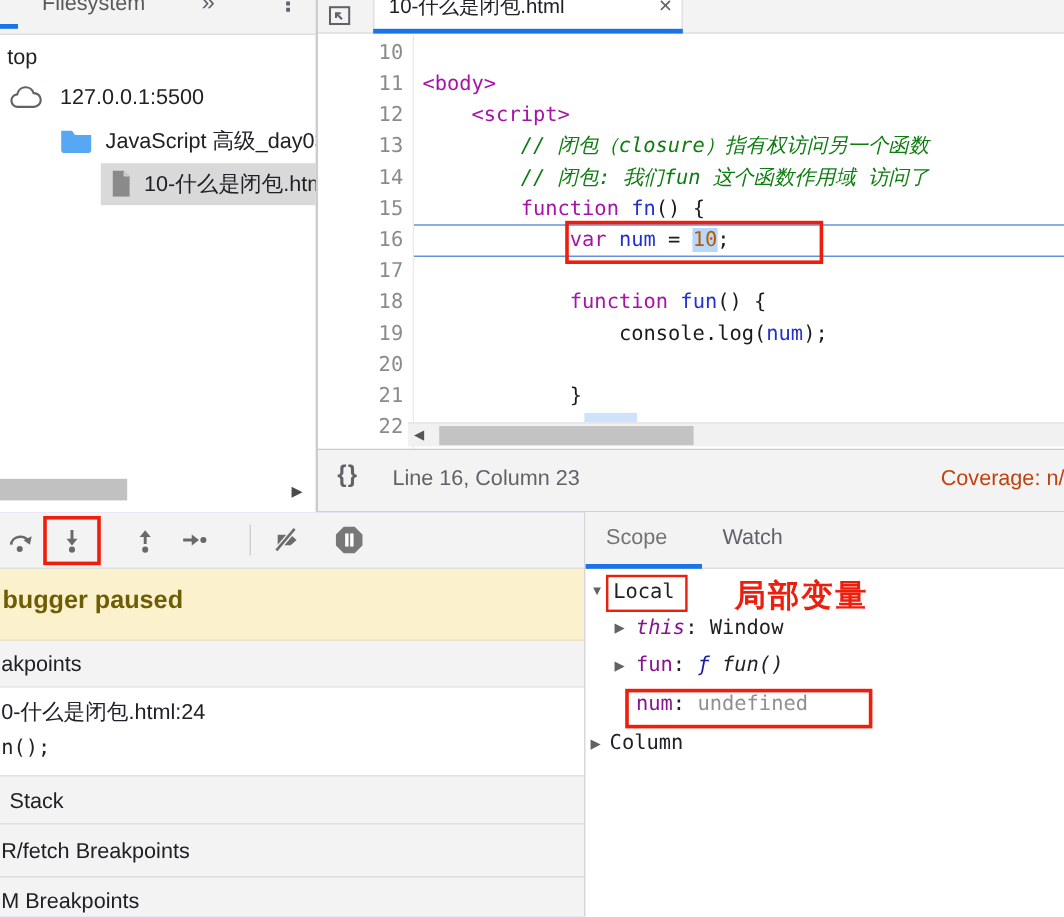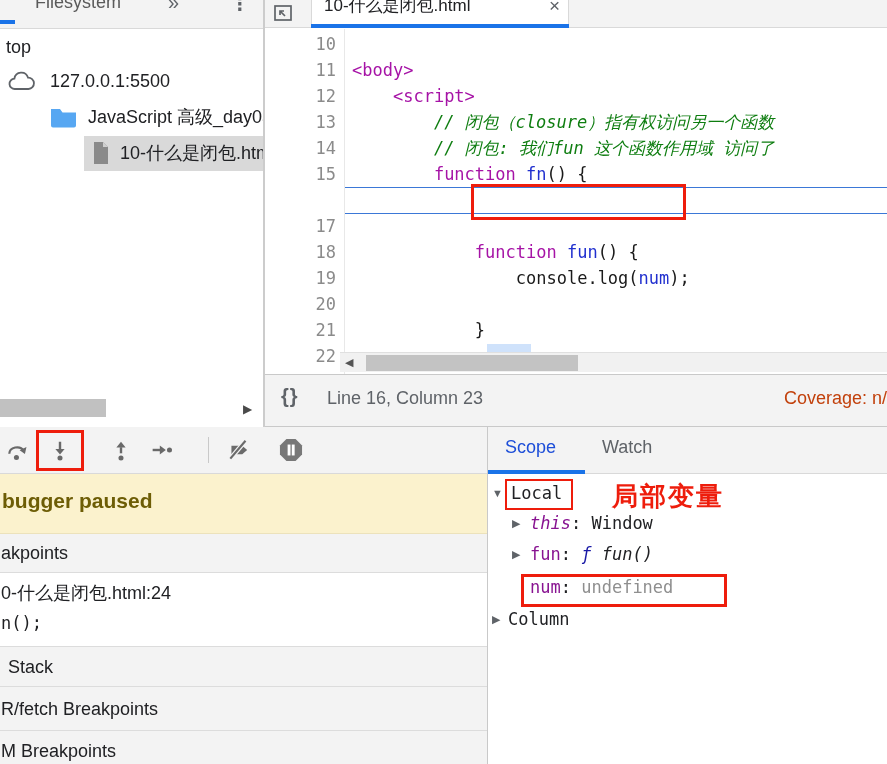--- a/index.html
+++ b/index.html
@@ -160,20 +160,24 @@
         <span class="ct"><span>        </span><span class="tk-cmt">// 闭包（closure）指有权访问另一个函数</span></span>
       </div>
     <div class="cl" style="top:106px">
         <span class="ln">14</span>
         <span class="ct"><span>        </span><span class="tk-cmt">// 闭包: 我们fun 这个函数作用域 访问了</span></span>
       </div>
     <div class="cl" style="top:132px">
         <span class="ln">15</span>
         <span class="ct"><span>        </span><span class="tk-kw">function</span><span> </span><span class="tk-def">fn</span><span>() {</span></span>
       </div>
+    <div class="cl" style="top:158px">
+        <span class="ln">16</span>
+        <span class="ct"><span>            </span><span class="tk-kw">var</span><span> </span><span class="tk-def">num</span><span> = </span><span class="tk-num sel">10</span><span>;</span></span>
+      </div>
     <div class="cl" style="top:184px">
         <span class="ln">17</span>
         <span class="ct"></span>
       </div>
     <div class="cl" style="top:210px">
         <span class="ln">18</span>
         <span class="ct"><span>            </span><span class="tk-kw">function</span><span> </span><span class="tk-def">fun</span><span>() {</span></span>
       </div>
     <div class="cl" style="top:236px">
         <span class="ln">19</span>
@@ -278,21 +282,21 @@
     </div>
     <div class="sect" style="top:260px;height:44px;line-height:44px">
       <span>R/fetch Breakpoints</span>
     </div>
   </div>
 
   <div class="abs divider-v-bot"></div>
 
   <div class="abs scope">
     <div class="scope-tabs">
-      <span class="scope-tab" style="left:17px;color:#1d4ed8">Scope</span>
+      <span class="scope-tab" style="left:17px;color:#737373">Scope</span>
       <span class="scope-tab" style="left:114px;color:#5f6368">Watch</span>
       <span class="scope-underline"></span>
     </div>
 
     <span class="tri" style="left:4px;top:60px">▼</span>
     <span class="srow mono" style="left:23px;top:56px;color:#202124">Local</span>
     <span class="abs redbox" style="left:17px;top:52px;width:68px;height:31px;border-width:2.5px"></span>
     <span class="annot">局部变量</span>
 
     <span class="tri" style="left:24px;top:90px">▶</span>

